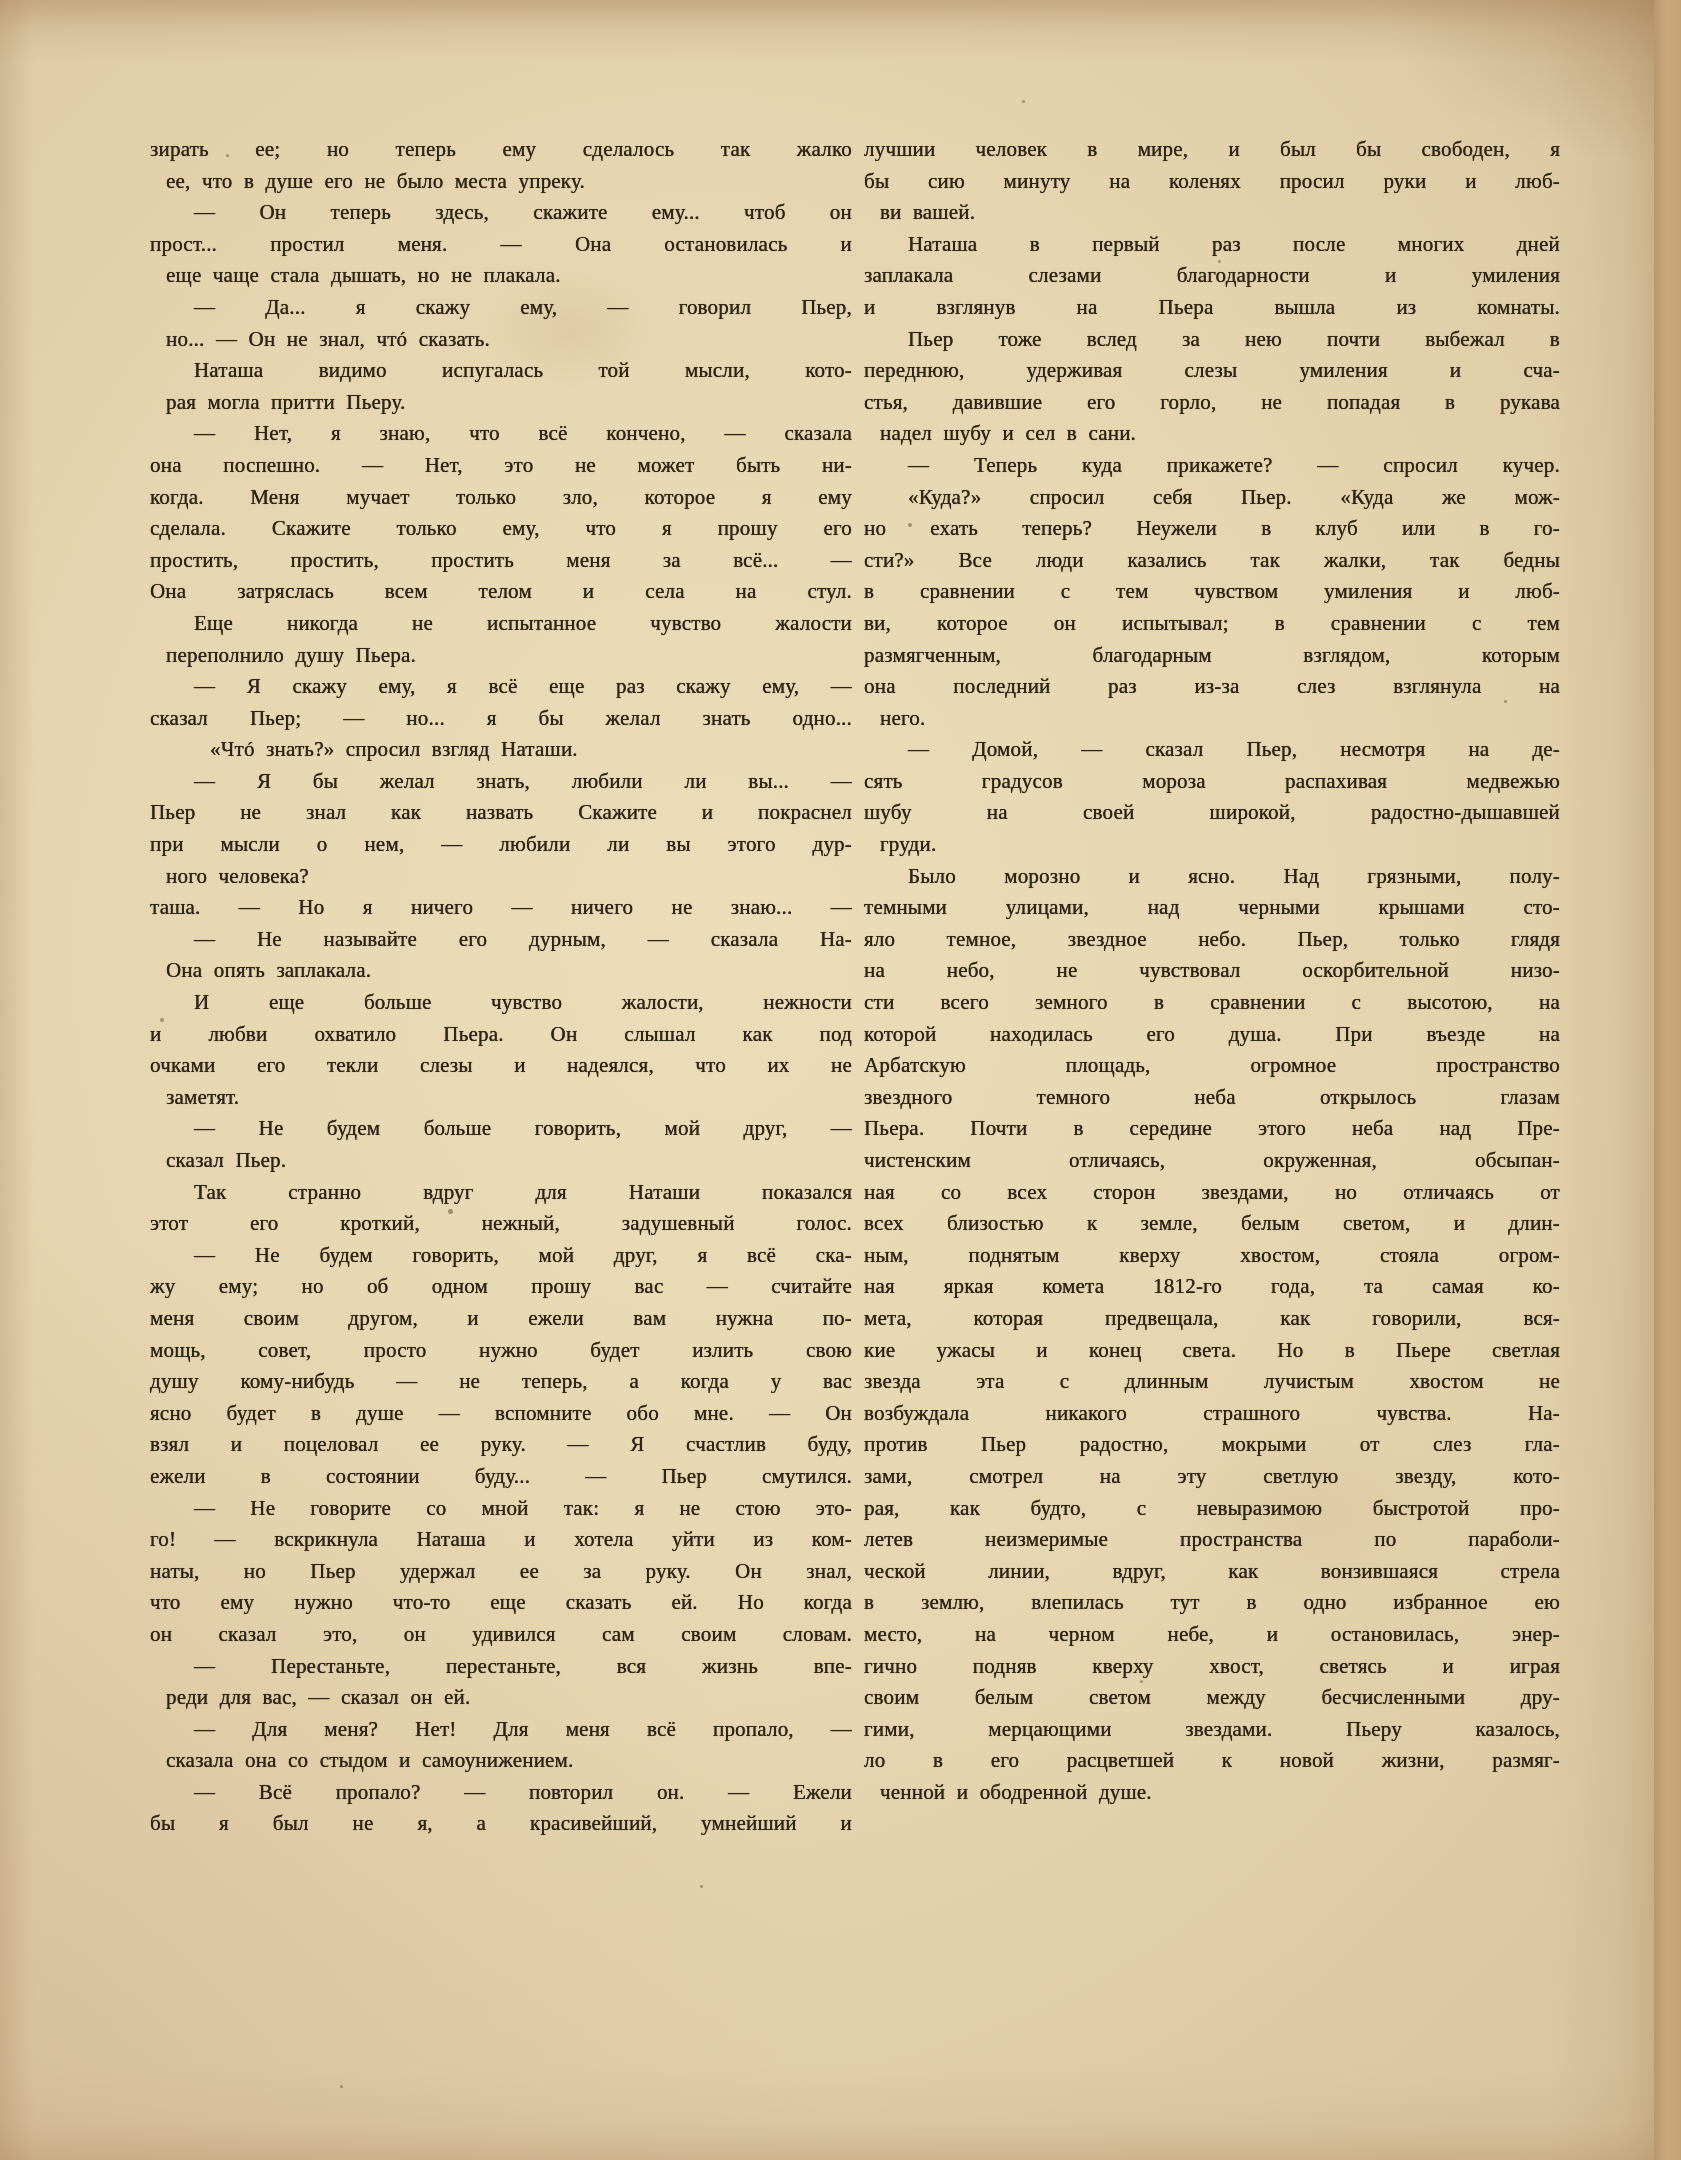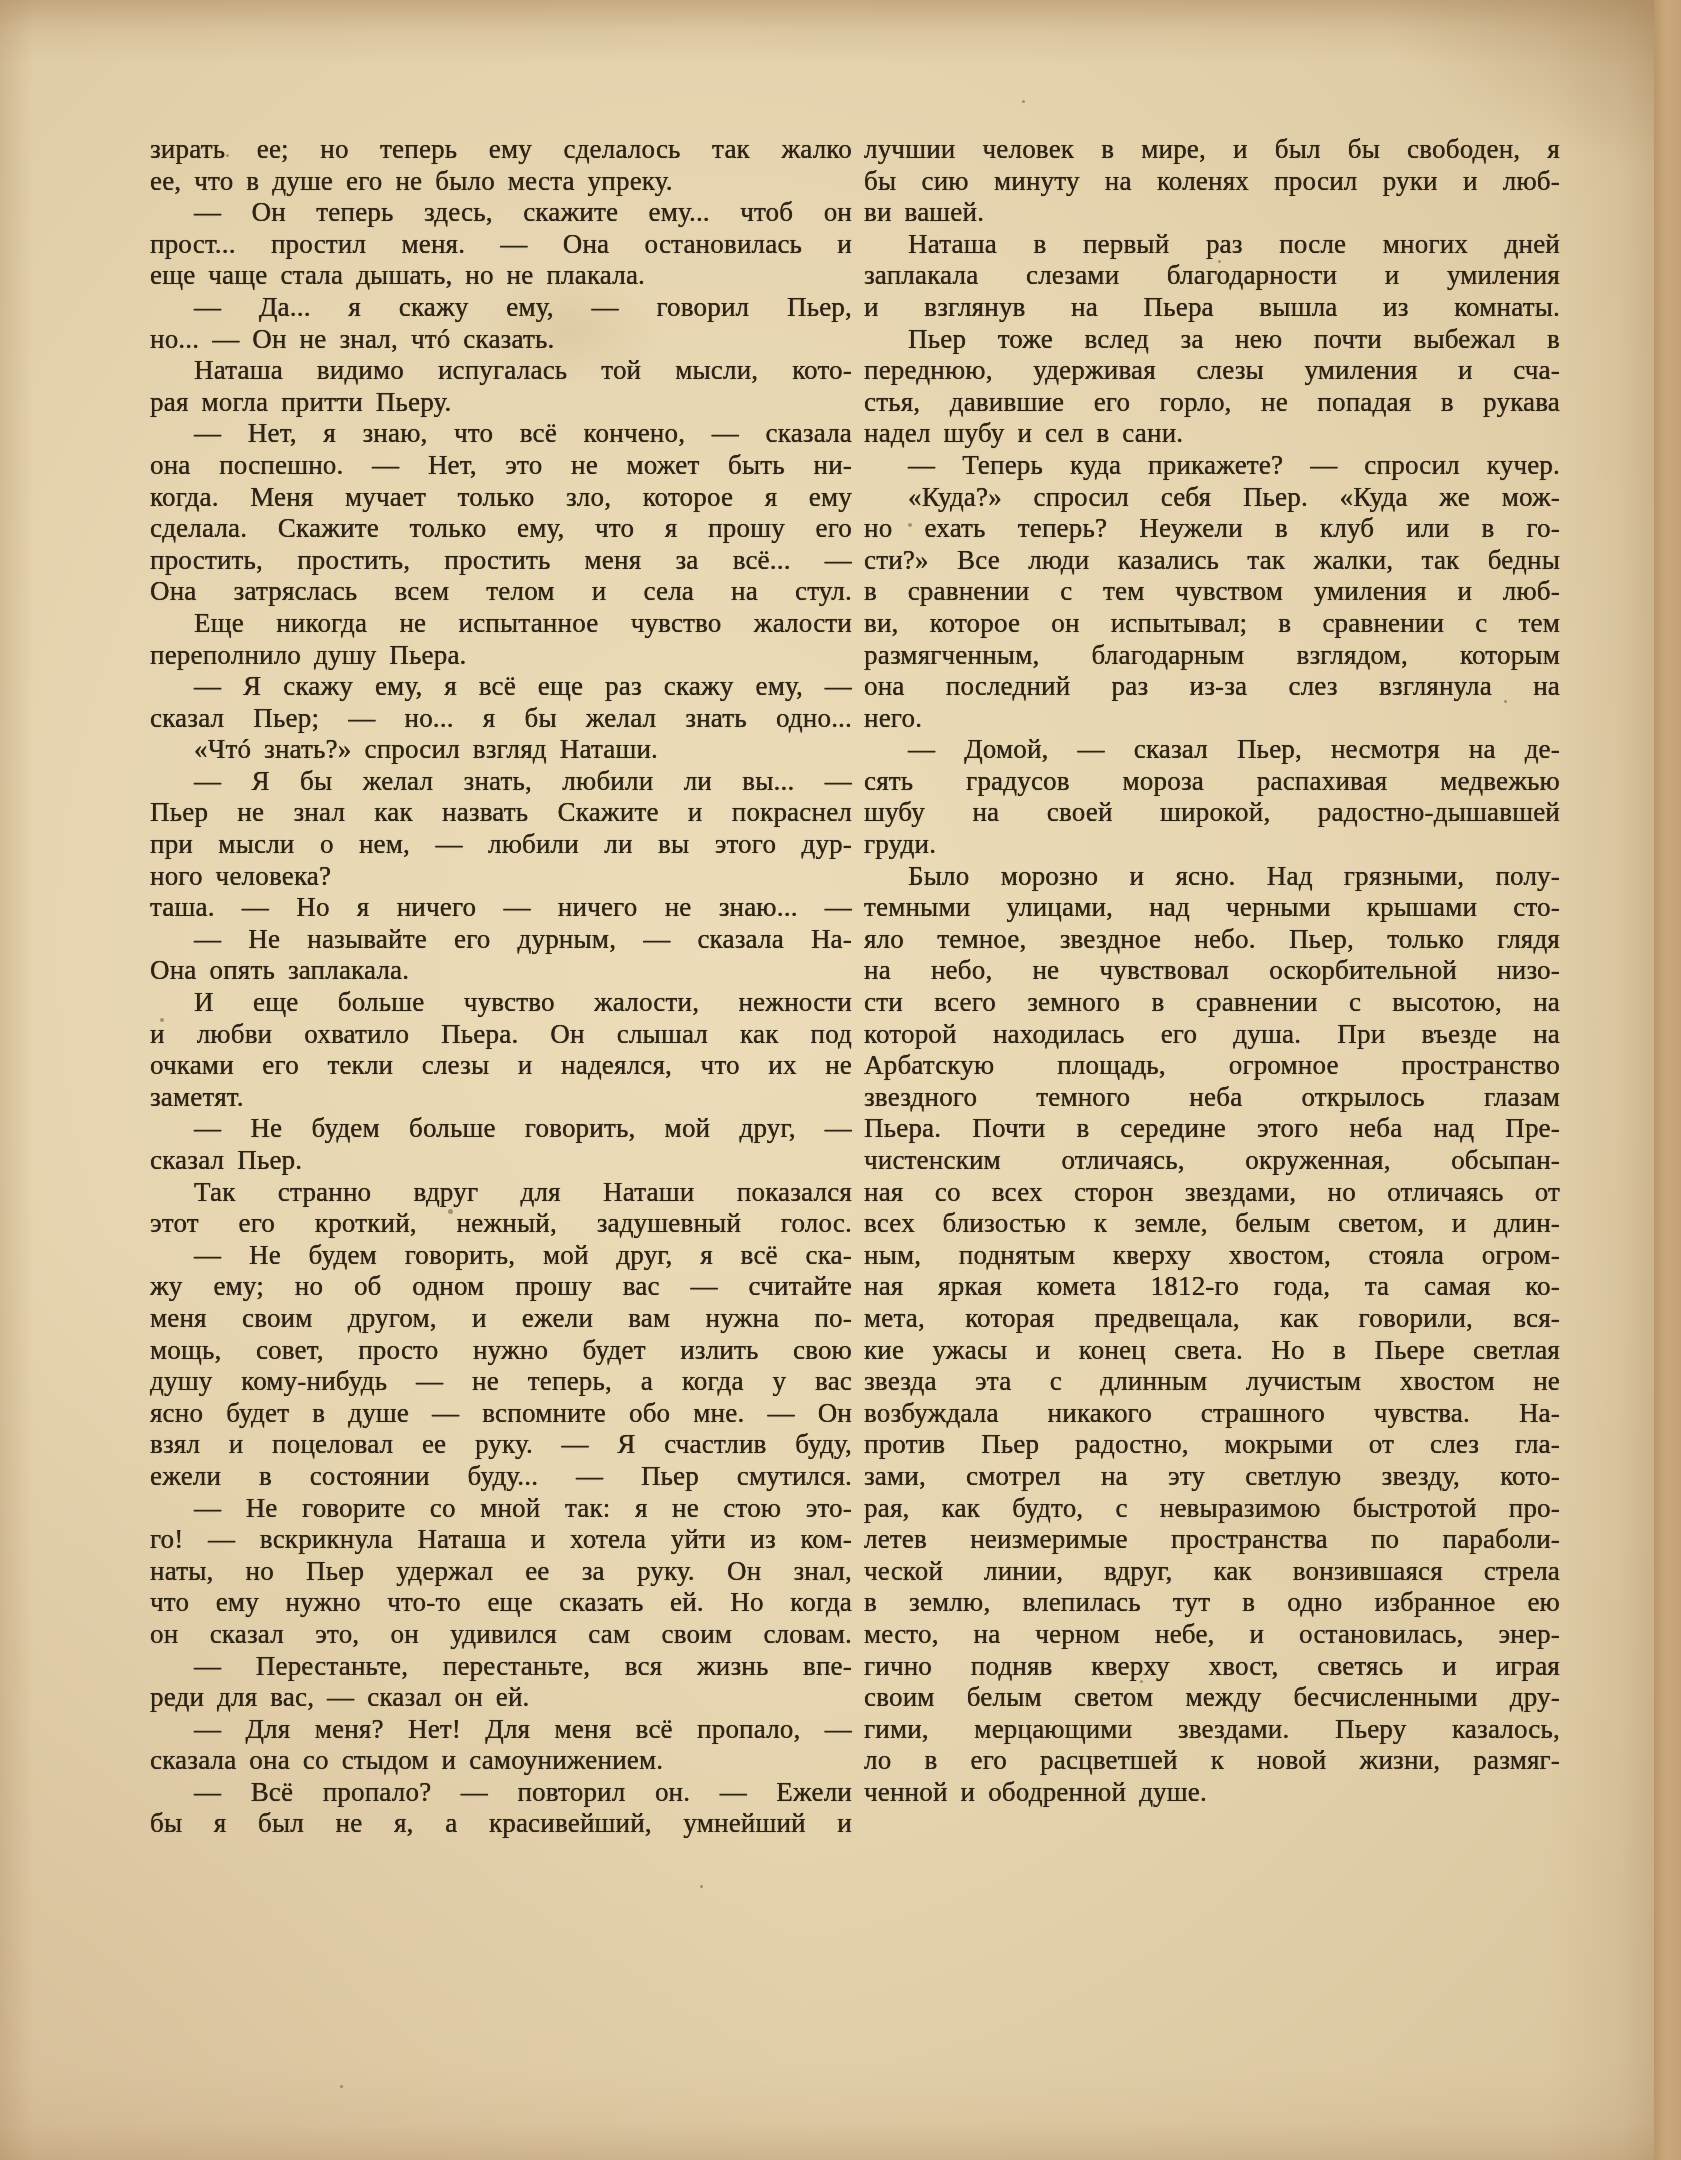--- a/index.html
+++ b/index.html
@@ -17,35 +17,35 @@
       radial-gradient(ellipse 70% 62% at 0% 100%, rgba(190,150,118,0.18), rgba(190,150,118,0) 70%),
       radial-gradient(ellipse 1250px 1500px at 42% 44%, #ecdcb9 0%, #e6d5b0 52%, #dbc7a0 100%);
   }
   .edge-right{
     position:absolute;top:0;right:0;width:27px;height:2160px;
     background:linear-gradient(90deg,#b9976a 0%,#c9a97c 45%,#c3a276 100%);
   }
   .column{
     position:absolute;top:134px;
     color:#2e2416;
-    font-size:27px;line-height:31.6px;
+    font-size:21px;line-height:31.6px;
     text-shadow:0 0 0.7px rgba(42,32,18,0.9), 0.3px 0.3px 0 rgba(42,32,18,0.30);
   }
   .col-left{left:150px;width:702px;}
   .col-right{left:864px;width:696px;}
   .line{
     height:31.6px;
     text-align:justify;
     text-align-last:justify;
     word-spacing:1.5px;
     letter-spacing:0.2px;
     white-space:nowrap;
   }
   .line.p{padding-left:44px;}
-  .line.e{text-align-last:left;word-spacing:6px;}
+  .line.e{text-align-last:left;word-spacing:6px;margin-left:16px;}
   .speck{position:absolute;border-radius:50%;background:#6b5233;opacity:0.55;}
   .stain{position:absolute;border-radius:50%;}
   .stain.a{left:480px;top:270px;width:180px;height:120px;background:radial-gradient(ellipse,rgba(150,110,60,0.10),rgba(150,110,60,0) 70%);}
   .stain.b{left:1180px;top:1420px;width:260px;height:180px;background:radial-gradient(ellipse,rgba(150,110,60,0.08),rgba(150,110,60,0) 70%);}
 </style>
 </head>
 <body>
 
 <div id="canvas">
   <div class="stain a"></div>

